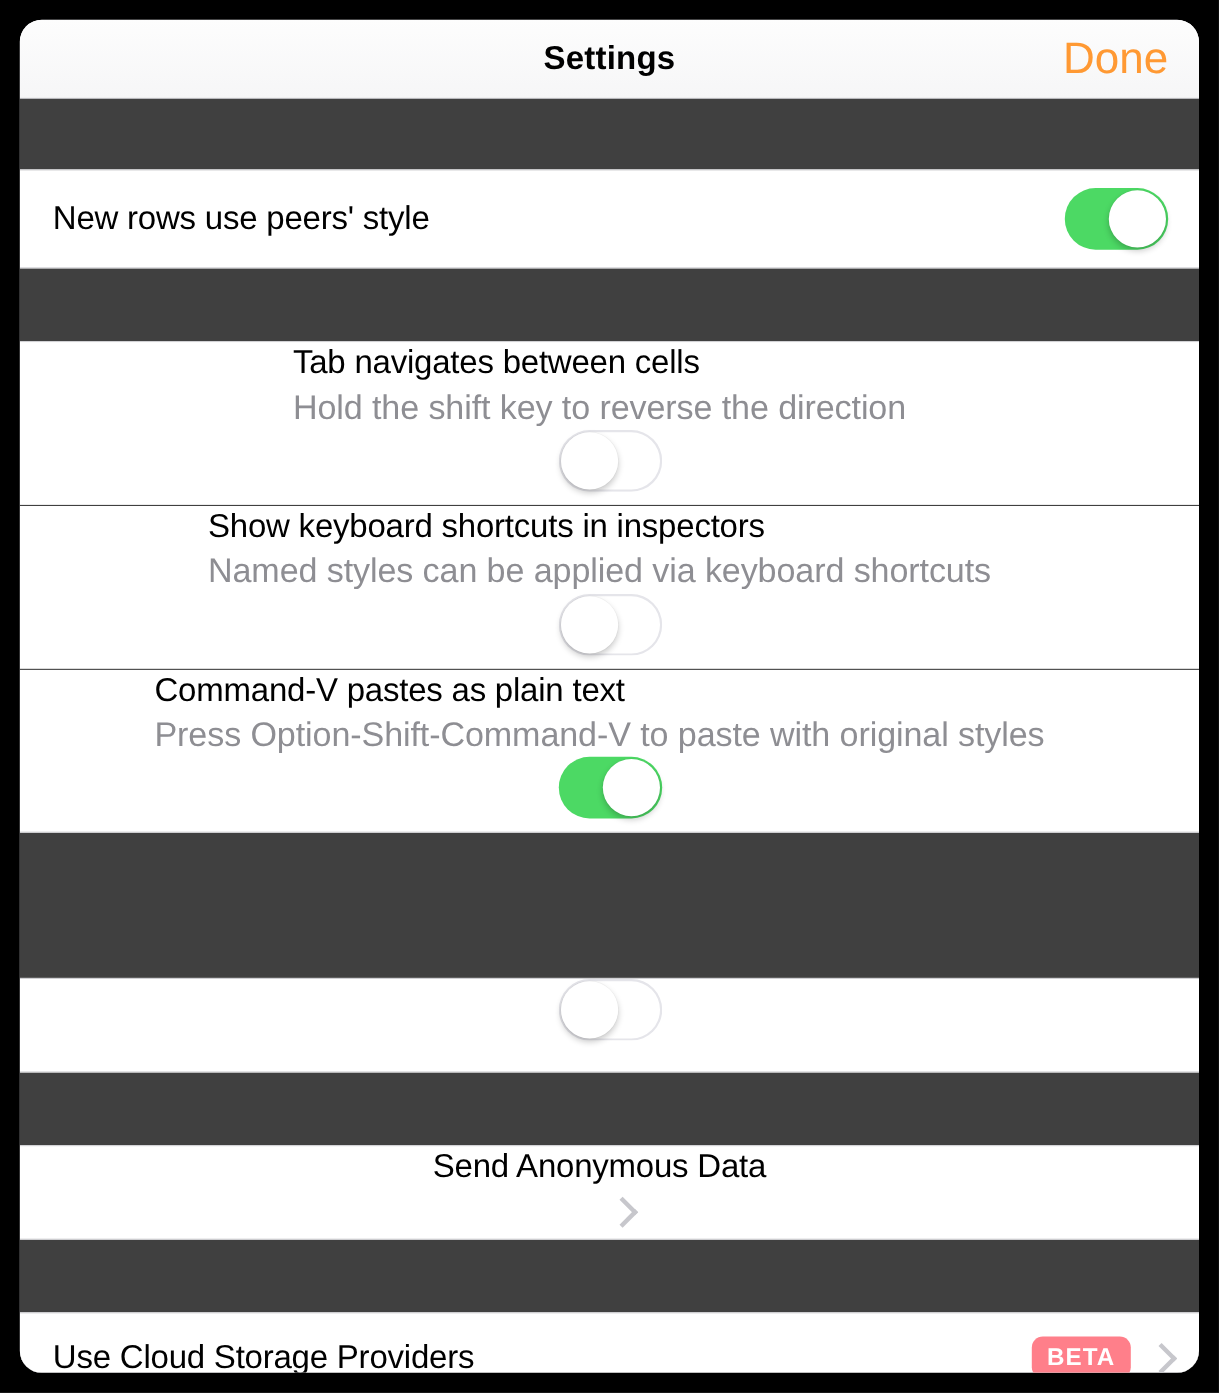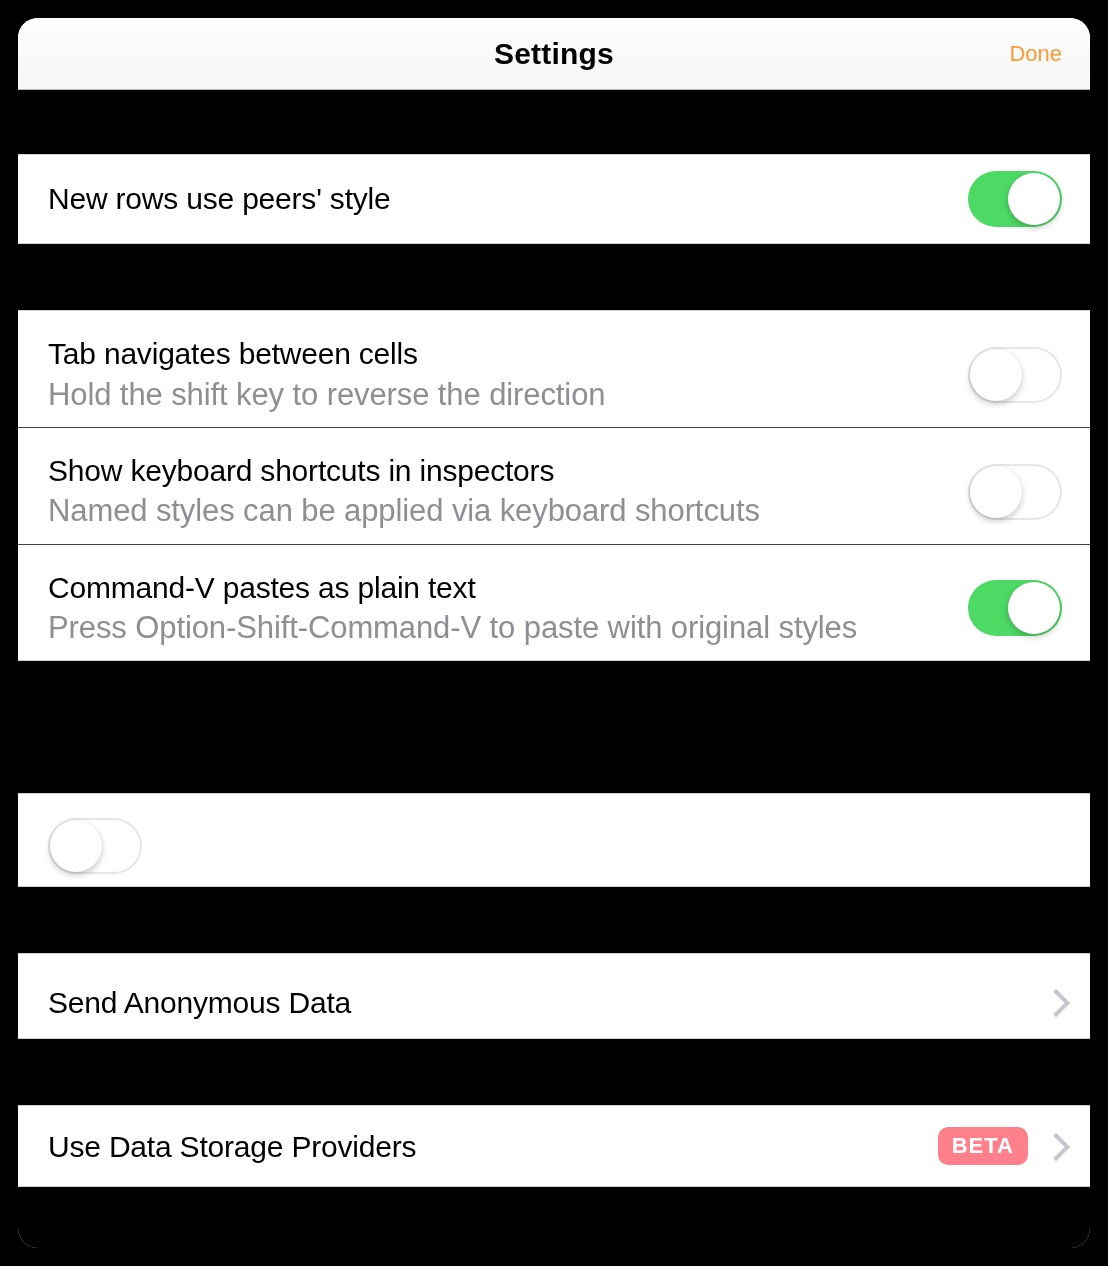--- a/index.html
+++ b/index.html
@@ -36,29 +36,29 @@
       font-size: 30px;
       font-weight: 600;
       color: #000;
       letter-spacing: 0.2px;
     }
     .done-btn {
       position: absolute;
       right: 28px;
       top: 50%;
       transform: translateY(-50%);
-      font-size: 22px;
+      font-size: 40px;
       color: #ff9933;
       font-weight: 400;
       cursor: pointer;
     }
     .content {
       flex: 1;
       overflow: hidden;
-      background: #000000;
+      background: #404040;
     }
     .group-spacer {
       height: 66px;
     }
     .group-spacer.first {
       height: 64px;
     }
     .group {
       background: #fff;
       border-top: 1px solid #d1d1d4;
@@ -68,22 +68,23 @@
       display: flex;
       align-items: center;
       padding: 16px 28px 16px 30px;
       min-height: 80px;
     }
     .row + .row {
       border-top: 1px solid #404040;
     }
     .row.tall {
       min-height: 84px;
-      padding-top: 24px;
+      padding-top: 0;
       padding-bottom: 12px;
+      flex-direction: column;
     }
     .row-text {
       flex: 1;
       padding-right: 20px;
     }
     .row-title {
       font-size: 30px;
       font-weight: 500;
       color: #000;
       letter-spacing: -0.2px;
@@ -233,21 +234,21 @@
         </div>
         <div class="chevron"></div>
       </div>
     </div>
 
     <div class="group-spacer"></div>
 
     <div class="group">
       <div class="row">
         <div class="row-text">
-          <div class="row-title">Use Data Storage Providers</div>
+          <div class="row-title">Use Cloud Storage Providers</div>
         </div>
         <span class="badge">BETA</span>
         <div class="chevron"></div>
       </div>
     </div>
 
   </div>
 </div>
 
 </body></html>

